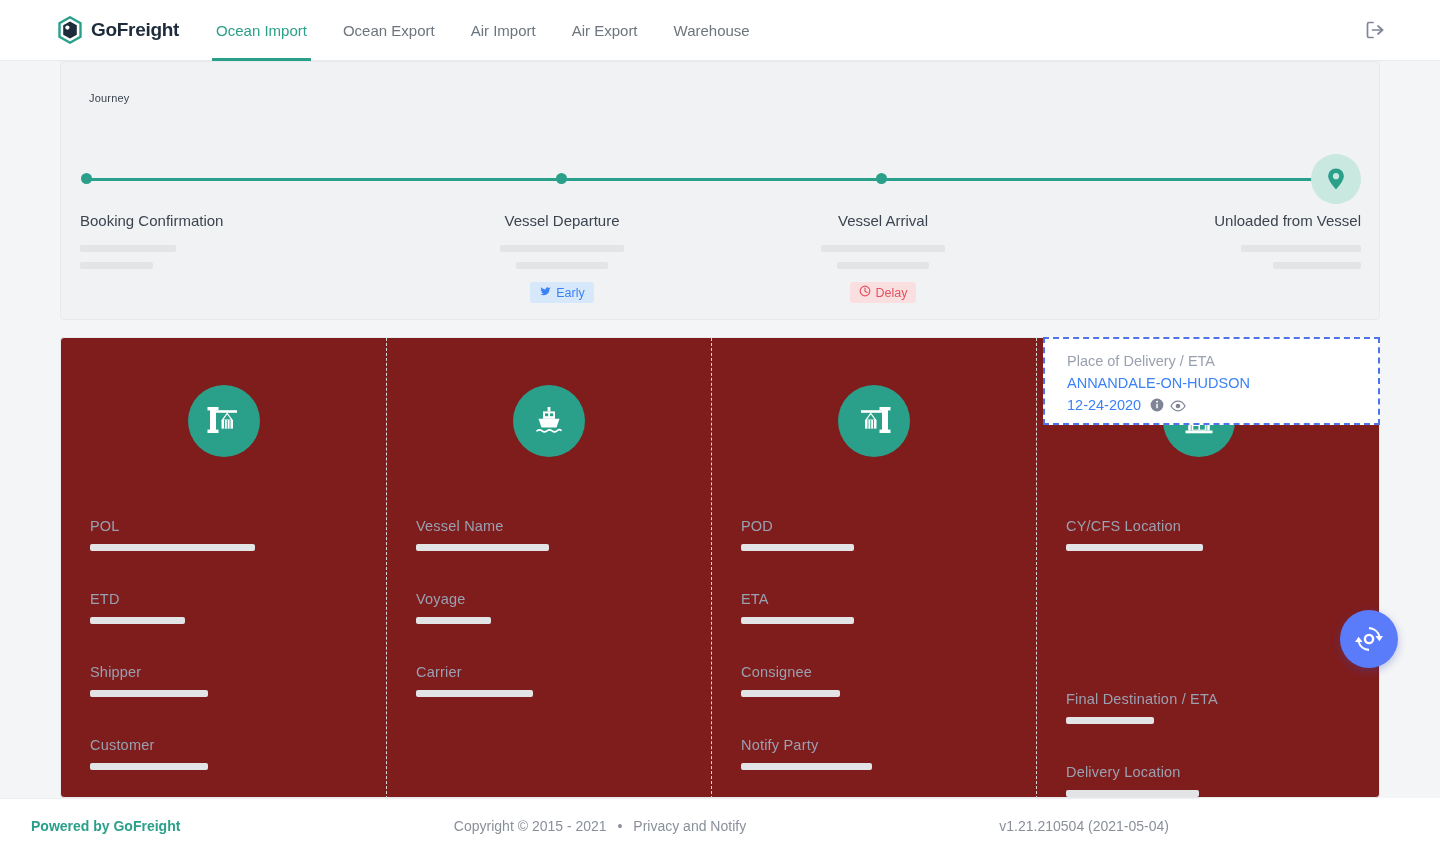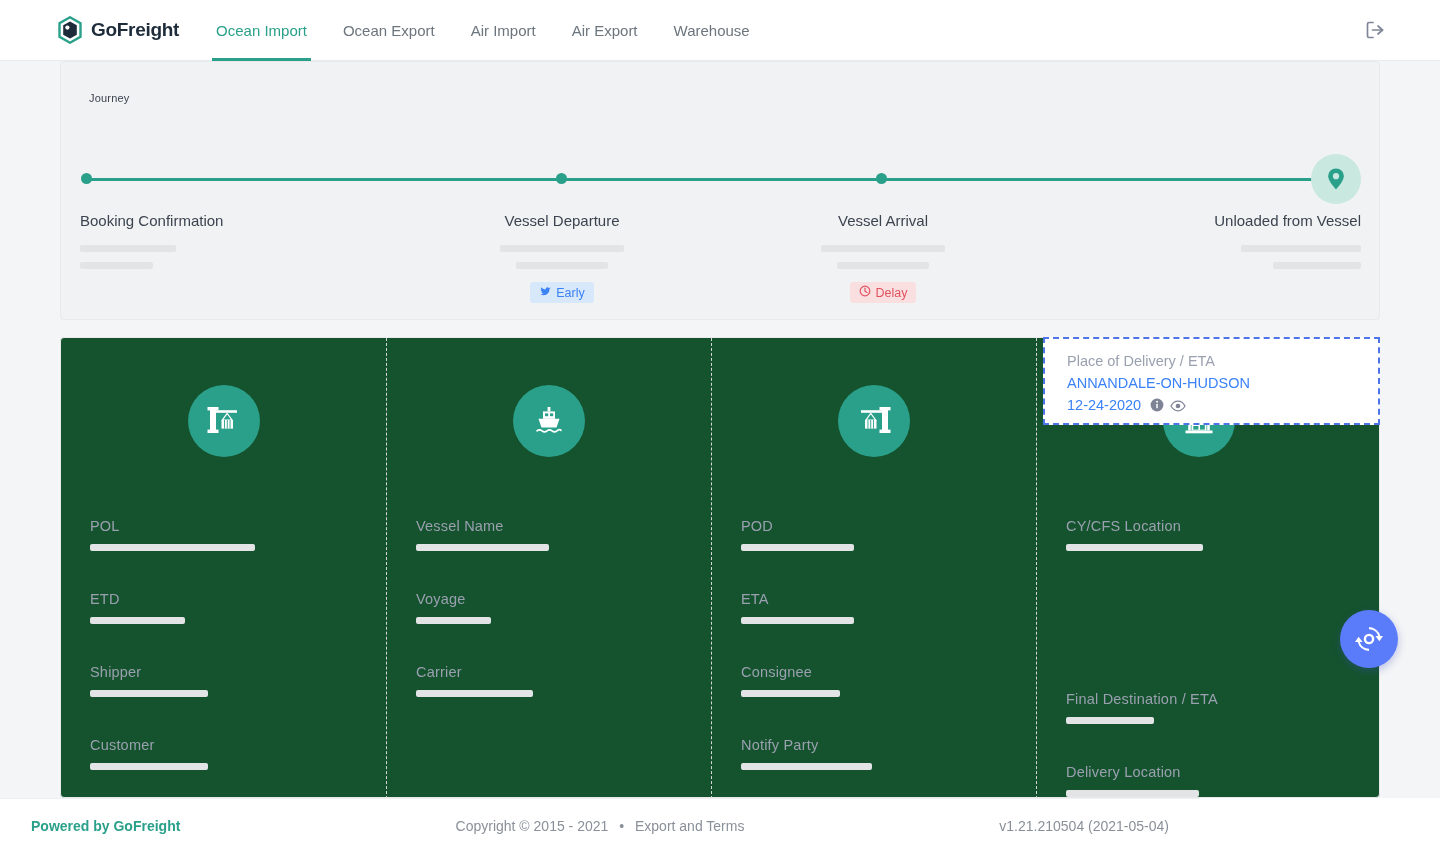--- a/index.html
+++ b/index.html
@@ -93,21 +93,21 @@
     height: 21px; padding: 0 9px; border-radius: 3px;
     font-size: 12.5px; white-space: nowrap;
   }
   .badge-early { background: #d8e8fb; color: #3b82f6; }
   .badge-delay { background: #fadfe1; color: #e2525f; }
 
   
   .detail-card {
     position: absolute; left: 60px; top: 276px;
     width: 1320px; height: 461px;
-    background: #14532d;
+    background: #7f1d1d;
     border: 1px solid #e7e9eb;
     border-radius: 4px;
     display: flex;
   }
   .col {
     position: relative;
     width: 325px; height: 461px;
     padding-top: 47px;
   }
   .col + .col { border-left: 1px dashed #d5d7d9; }
@@ -423,16 +423,16 @@
       <circle cx="15" cy="15" r="4.1" fill="none" stroke="#ffffff" stroke-width="2.4"></circle>
     </svg>
   </div>
 </div>
 
 <div class="footer">
   <div class="footer-left">Powered by GoFreight</div>
   <div class="footer-center">
     <span>Copyright © 2015 - 2021</span>
     <span class="sep">•</span>
-    <span class="link">Export and Terms</span>
+    <span class="link">Privacy and Notify</span>
   </div>
   <div class="footer-right">v1.21.210504 (2021-05-04)</div>
 </div>
 
 </body></html>

